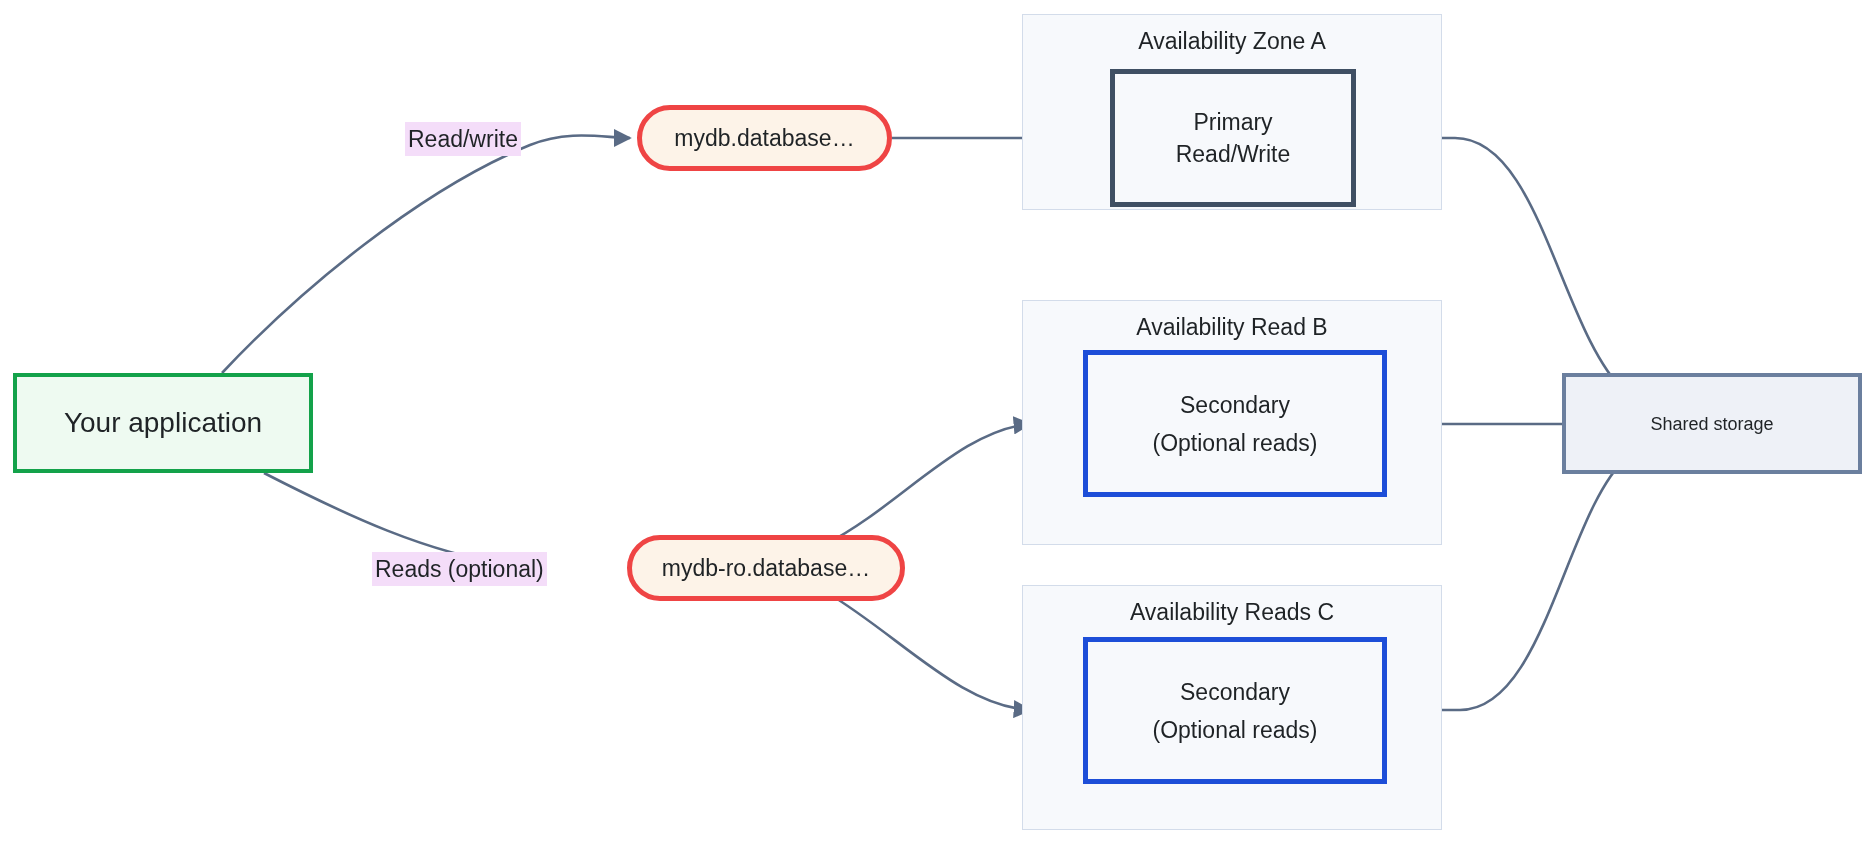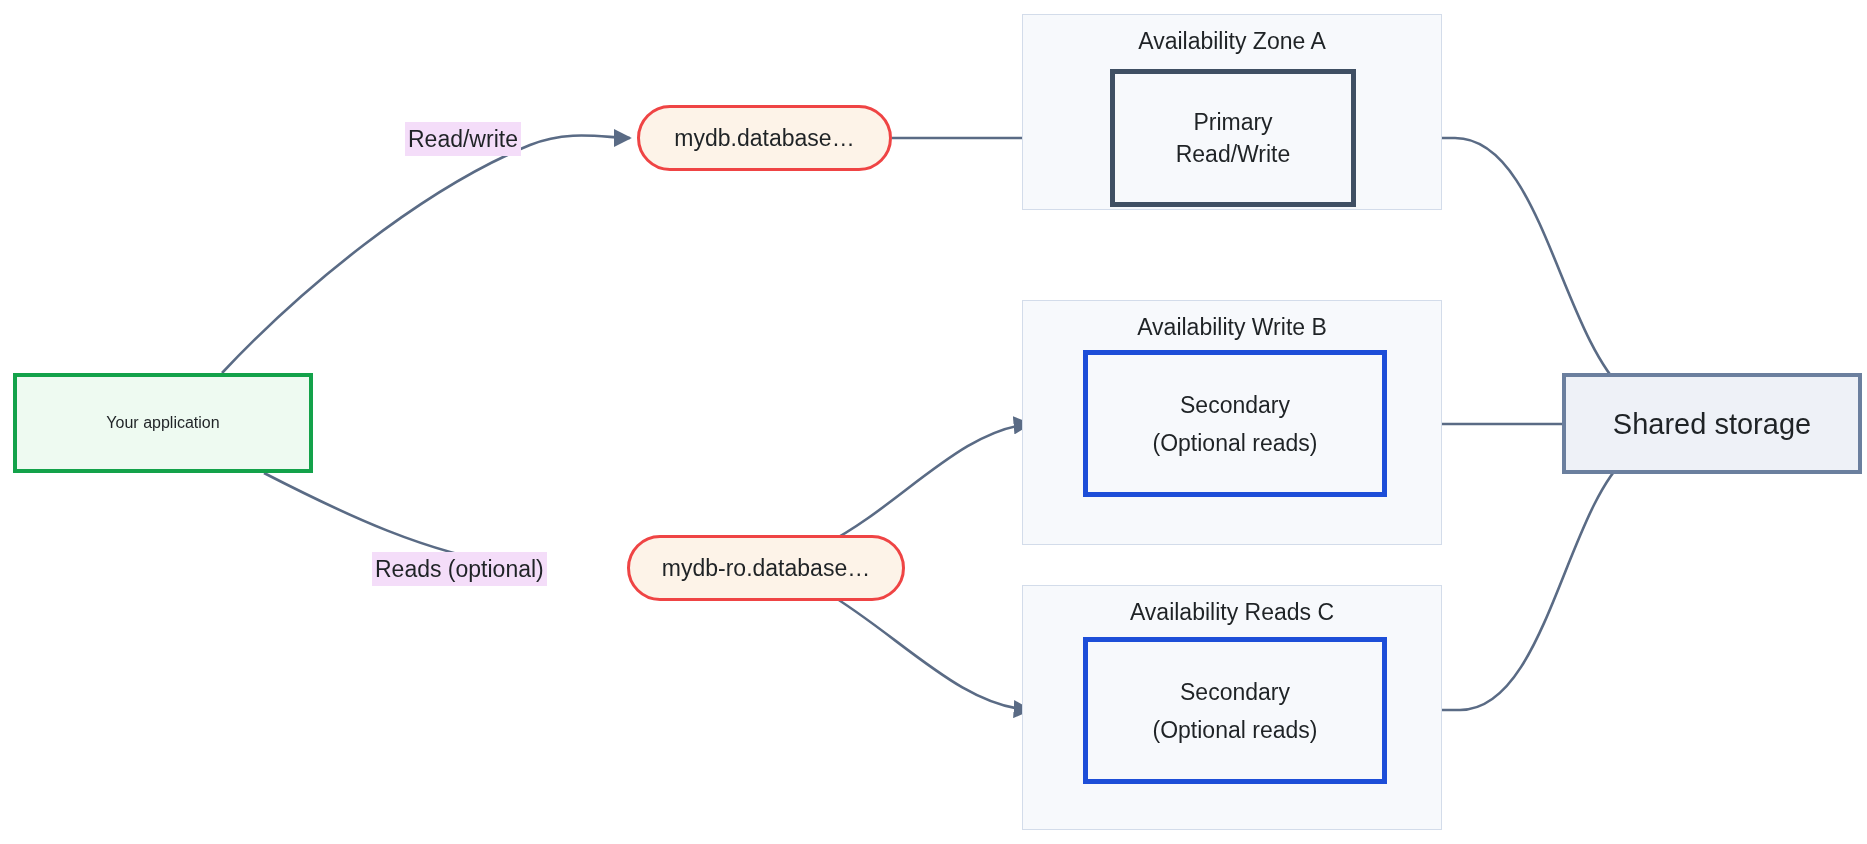--- a/index.html
+++ b/index.html
@@ -54,28 +54,28 @@
     text-align: center;
     font-size: 23px;
     line-height: 28px;
     color: #1f2326;
   }
 
   
   .app-node {
     background: #eefaf1;
     border: 4px solid #13a24a;
-    font-size: 16px;
+    font-size: 28px;
     line-height: 28px;
   }
 
   
   .pill-node {
     background: #fdf3e8;
-    border: 3px solid #ef4444;
+    border: 5px solid #ef4444;
     border-radius: 36px;
     font-size: 23px;
     line-height: 28px;
     white-space: nowrap;
   }
 
   
   .primary-node {
     background: #f7f9fc;
     border: 5px solid #3f4f63;
@@ -91,21 +91,21 @@
     background: #f7f9fc;
     border: 5px solid #1d4ed8;
     font-size: 23px;
     line-height: 38px;
   }
 
   
   .storage-node {
     background: #eef1f7;
     border: 4px solid #6b7f9e;
-    font-size: 29px;
+    font-size: 18px;
     line-height: 28px;
     text-align: center;
   }
 
   
   .edge-label {
     position: absolute;
     background: #f4ddf9;
     color: #1f2326;
     font-size: 23px;
@@ -141,21 +141,21 @@
     <path d="M 1387 424 L 1565 424" fill="none" stroke="#5a6b85" stroke-width="2.6"></path>
 
     <path d="M 1387 710 L 1460 710 C 1545 710, 1565 512, 1628 456" fill="none" stroke="#5a6b85" stroke-width="2.6"></path>
   </svg>
 
   <div class="zone" style="left:1022px; top:14px; width:420px; height:196px;">
     <div class="zone-title">Availability Zone A</div>
   </div>
 
   <div class="zone" style="left:1022px; top:300px; width:420px; height:245px;">
-    <div class="zone-title">Availability Write B</div>
+    <div class="zone-title">Availability Read B</div>
   </div>
 
   <div class="zone" style="left:1022px; top:585px; width:420px; height:245px;">
     <div class="zone-title">Availability Reads C</div>
   </div>
 
   <div class="node app-node" style="left:13px; top:373px; width:300px; height:100px;">
     <span>Your application</span>
   </div>
 

